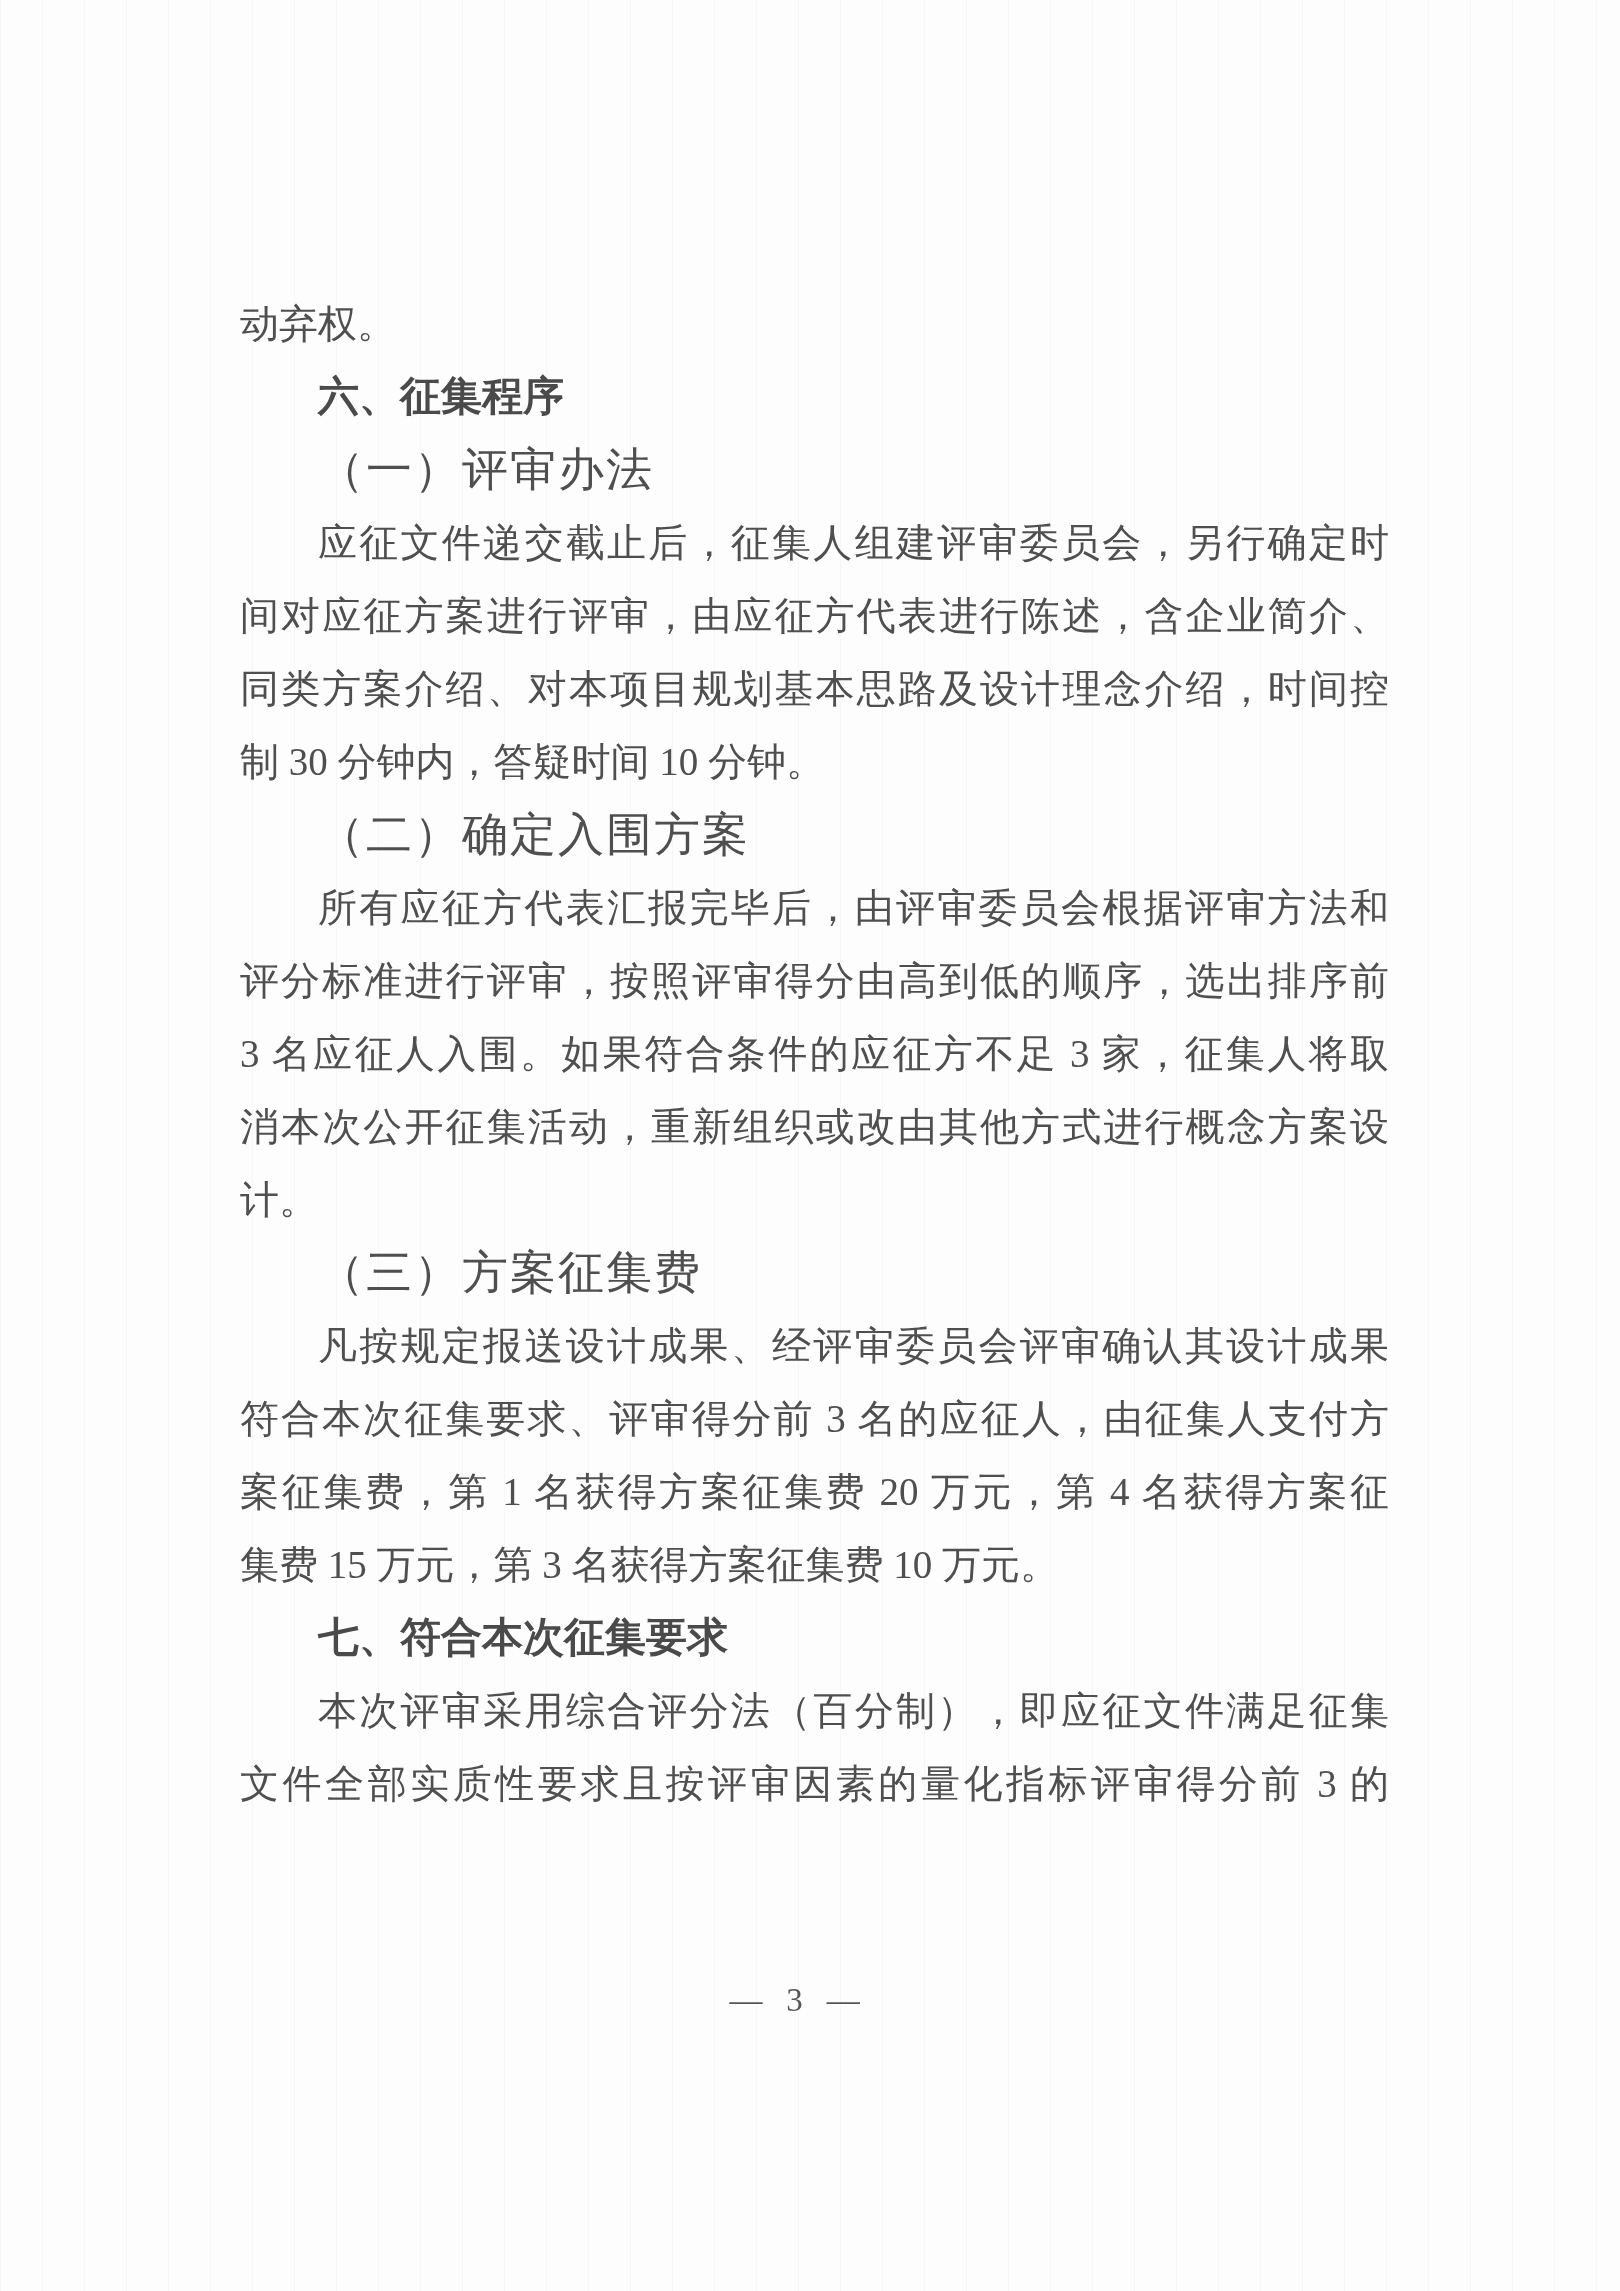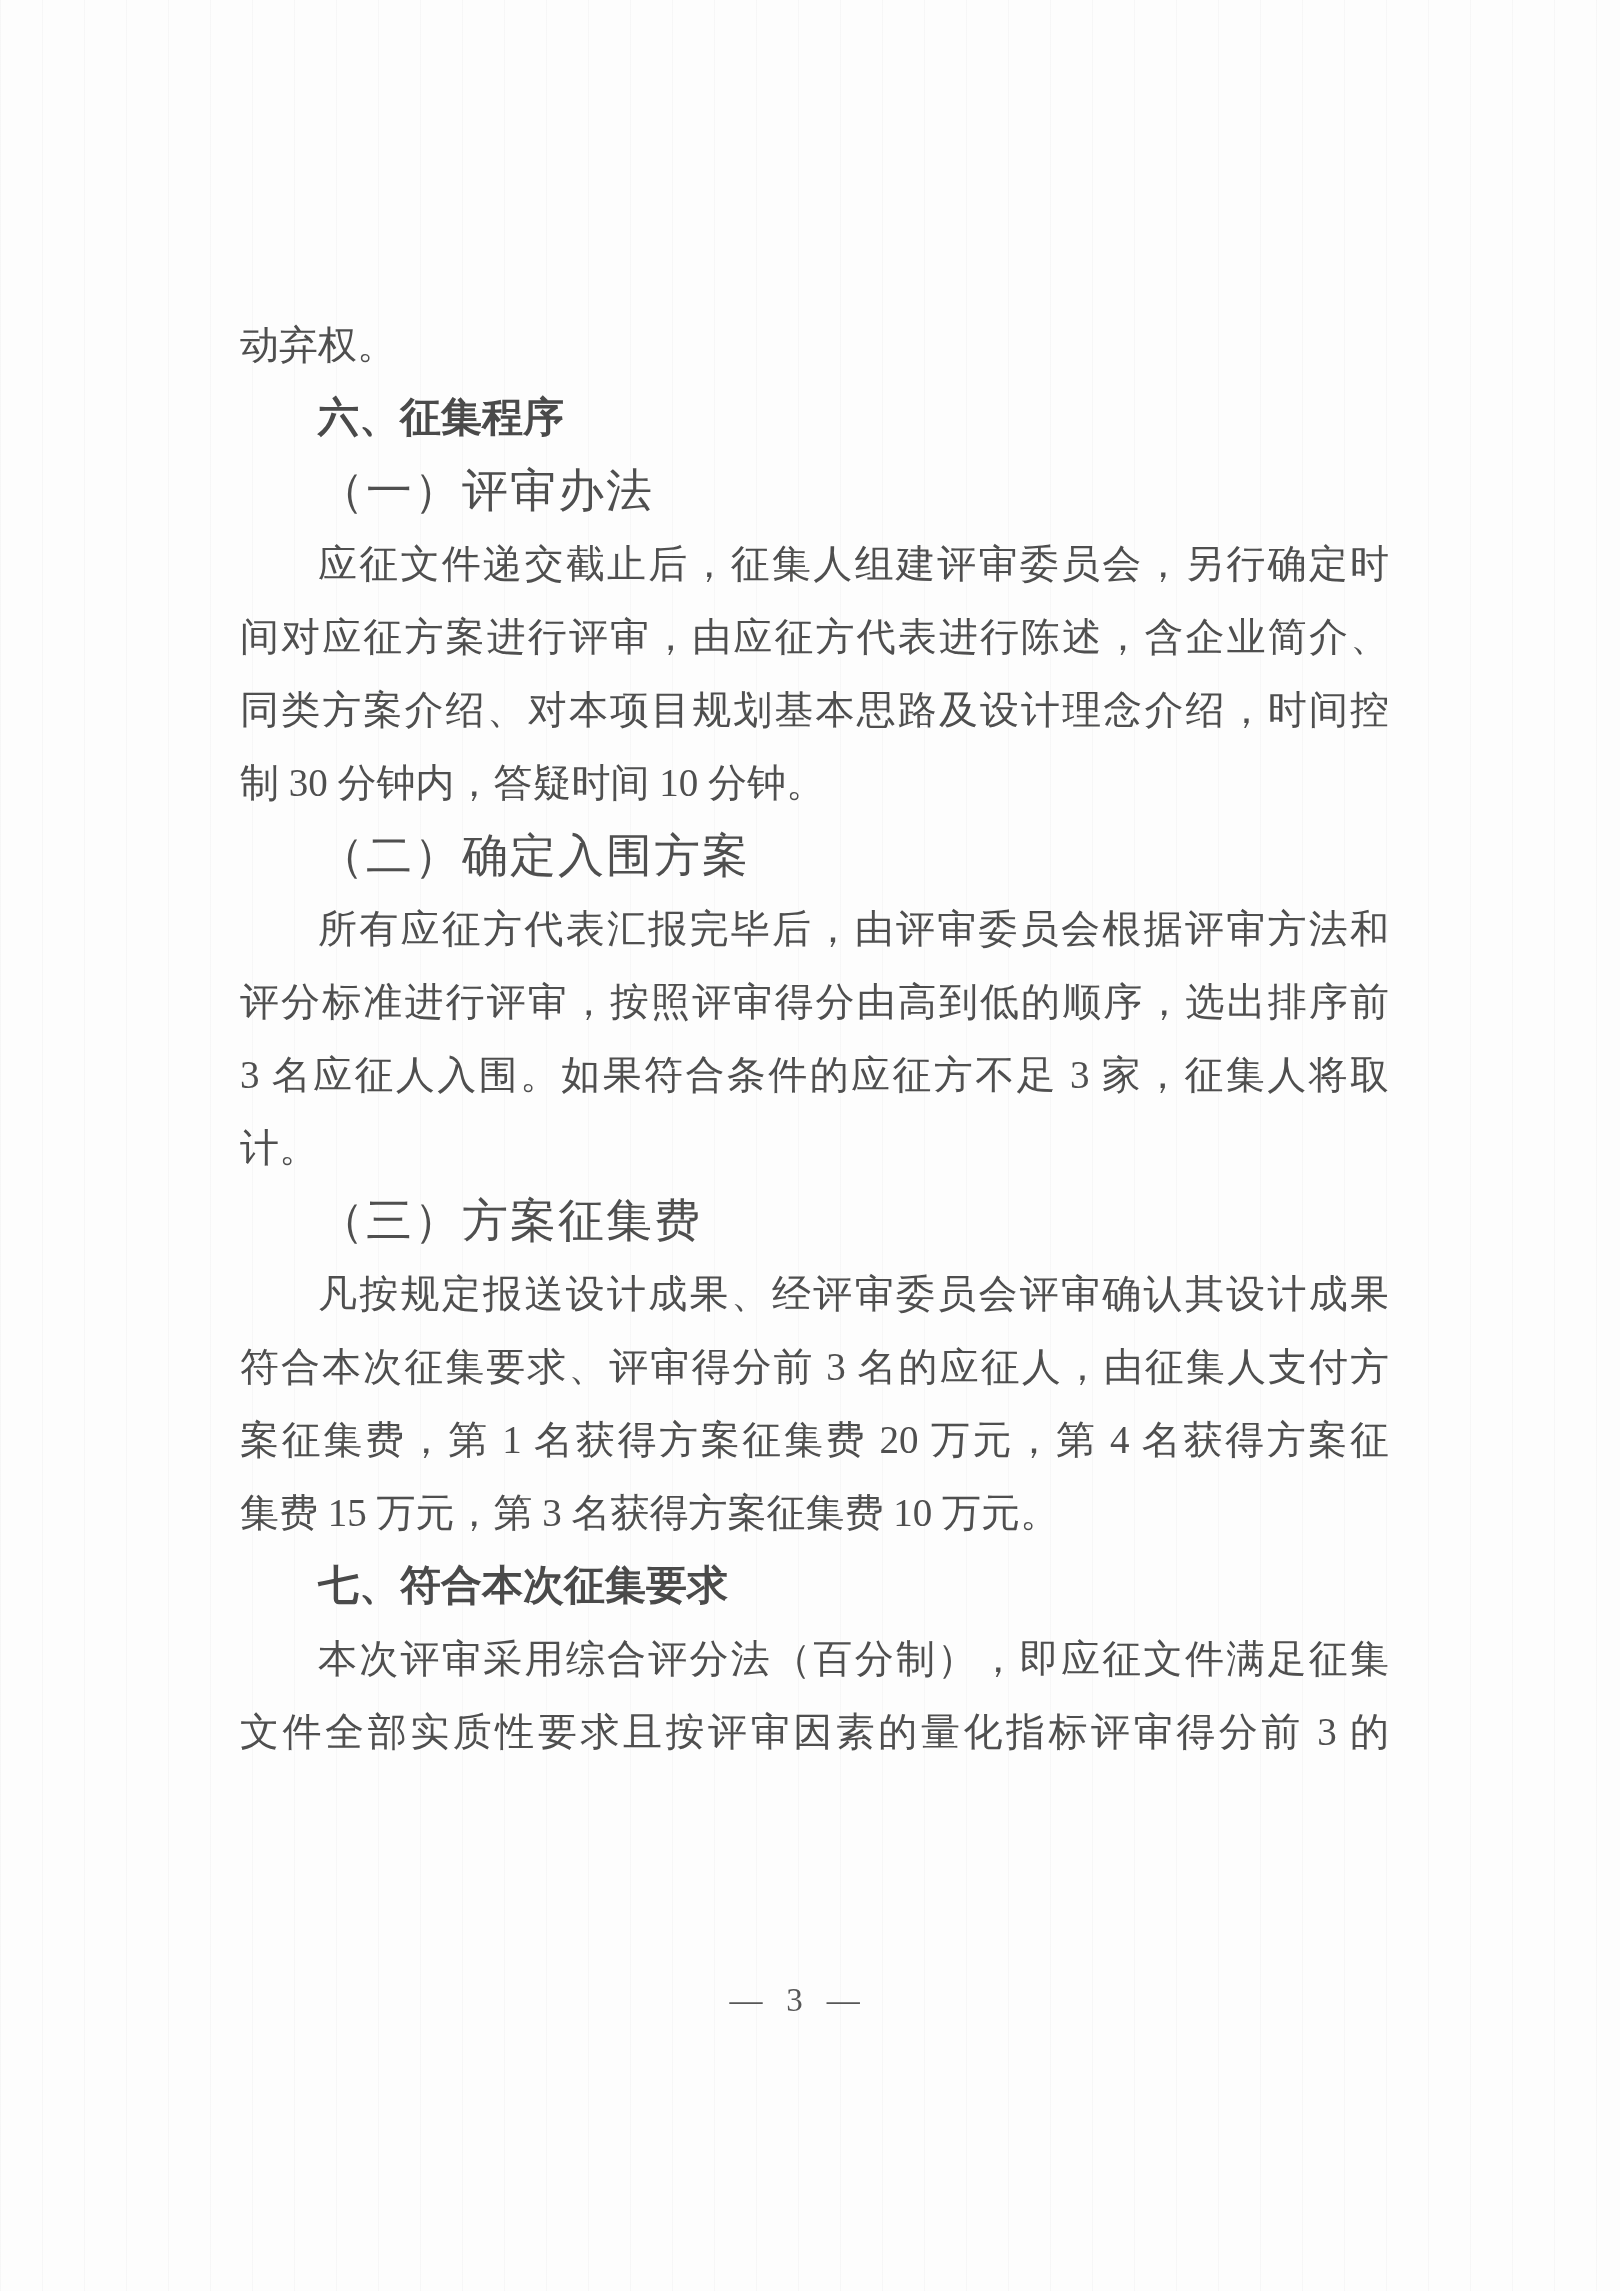--- a/index.html
+++ b/index.html
@@ -22,21 +22,21 @@
     background: repeating-linear-gradient(
       90deg,
       rgba(130,130,135,0.05) 0px, rgba(130,130,135,0.05) 1px,
       rgba(0,0,0,0) 1px, rgba(0,0,0,0) 42px
     );
     pointer-events: none;
   }
   .text-block {
     position: absolute;
     left: 240px;
-    top: 308px;
+    top: 287px;
     width: 1149px;
   }
   .line {
     height: 73px;
     line-height: 73px;
     font-size: 39px;
     color: #4f4f4f;
     text-align: left;
     white-space: nowrap;
   }
@@ -84,20 +84,21 @@
       <div class="line heading-bold indent">六、征集程序</div>
       <div class="line heading-kai indent">（一）评审办法</div>
       <div class="line body indent fill">应征文件递交截止后，征集人组建评审委员会，另行确定时</div>
       <div class="line body fill">间对应征方案进行评审，由应征方代表进行陈述，含企业简介、</div>
       <div class="line body fill">同类方案介绍、对本项目规划基本思路及设计理念介绍，时间控</div>
       <div class="line body">制 30 分钟内，答疑时间 10 分钟。</div>
       <div class="line heading-kai indent">（二）确定入围方案</div>
       <div class="line body indent fill">所有应征方代表汇报完毕后，由评审委员会根据评审方法和</div>
       <div class="line body fill">评分标准进行评审，按照评审得分由高到低的顺序，选出排序前</div>
       <div class="line body fill">3 名应征人入围。如果符合条件的应征方不足 3 家，征集人将取</div>
+      <div class="line body fill">消本次公开征集活动，重新组织或改由其他方式进行概念方案设</div>
       <div class="line body">计。</div>
       <div class="line heading-kai indent">（三）方案征集费</div>
       <div class="line body indent fill">凡按规定报送设计成果、经评审委员会评审确认其设计成果</div>
       <div class="line body fill">符合本次征集要求、评审得分前 3 名的应征人，由征集人支付方</div>
       <div class="line body fill">案征集费，第 1 名获得方案征集费 20 万元，第 4 名获得方案征</div>
       <div class="line body">集费 15 万元，第 3 名获得方案征集费 10 万元。</div>
       <div class="line heading-bold indent">七、符合本次征集要求</div>
       <div class="line body indent fill">本次评审采用综合评分法（百分制），即应征文件满足征集</div>
       <div class="line body fill">文件全部实质性要求且按评审因素的量化指标评审得分前 3 的</div>
     </div>

